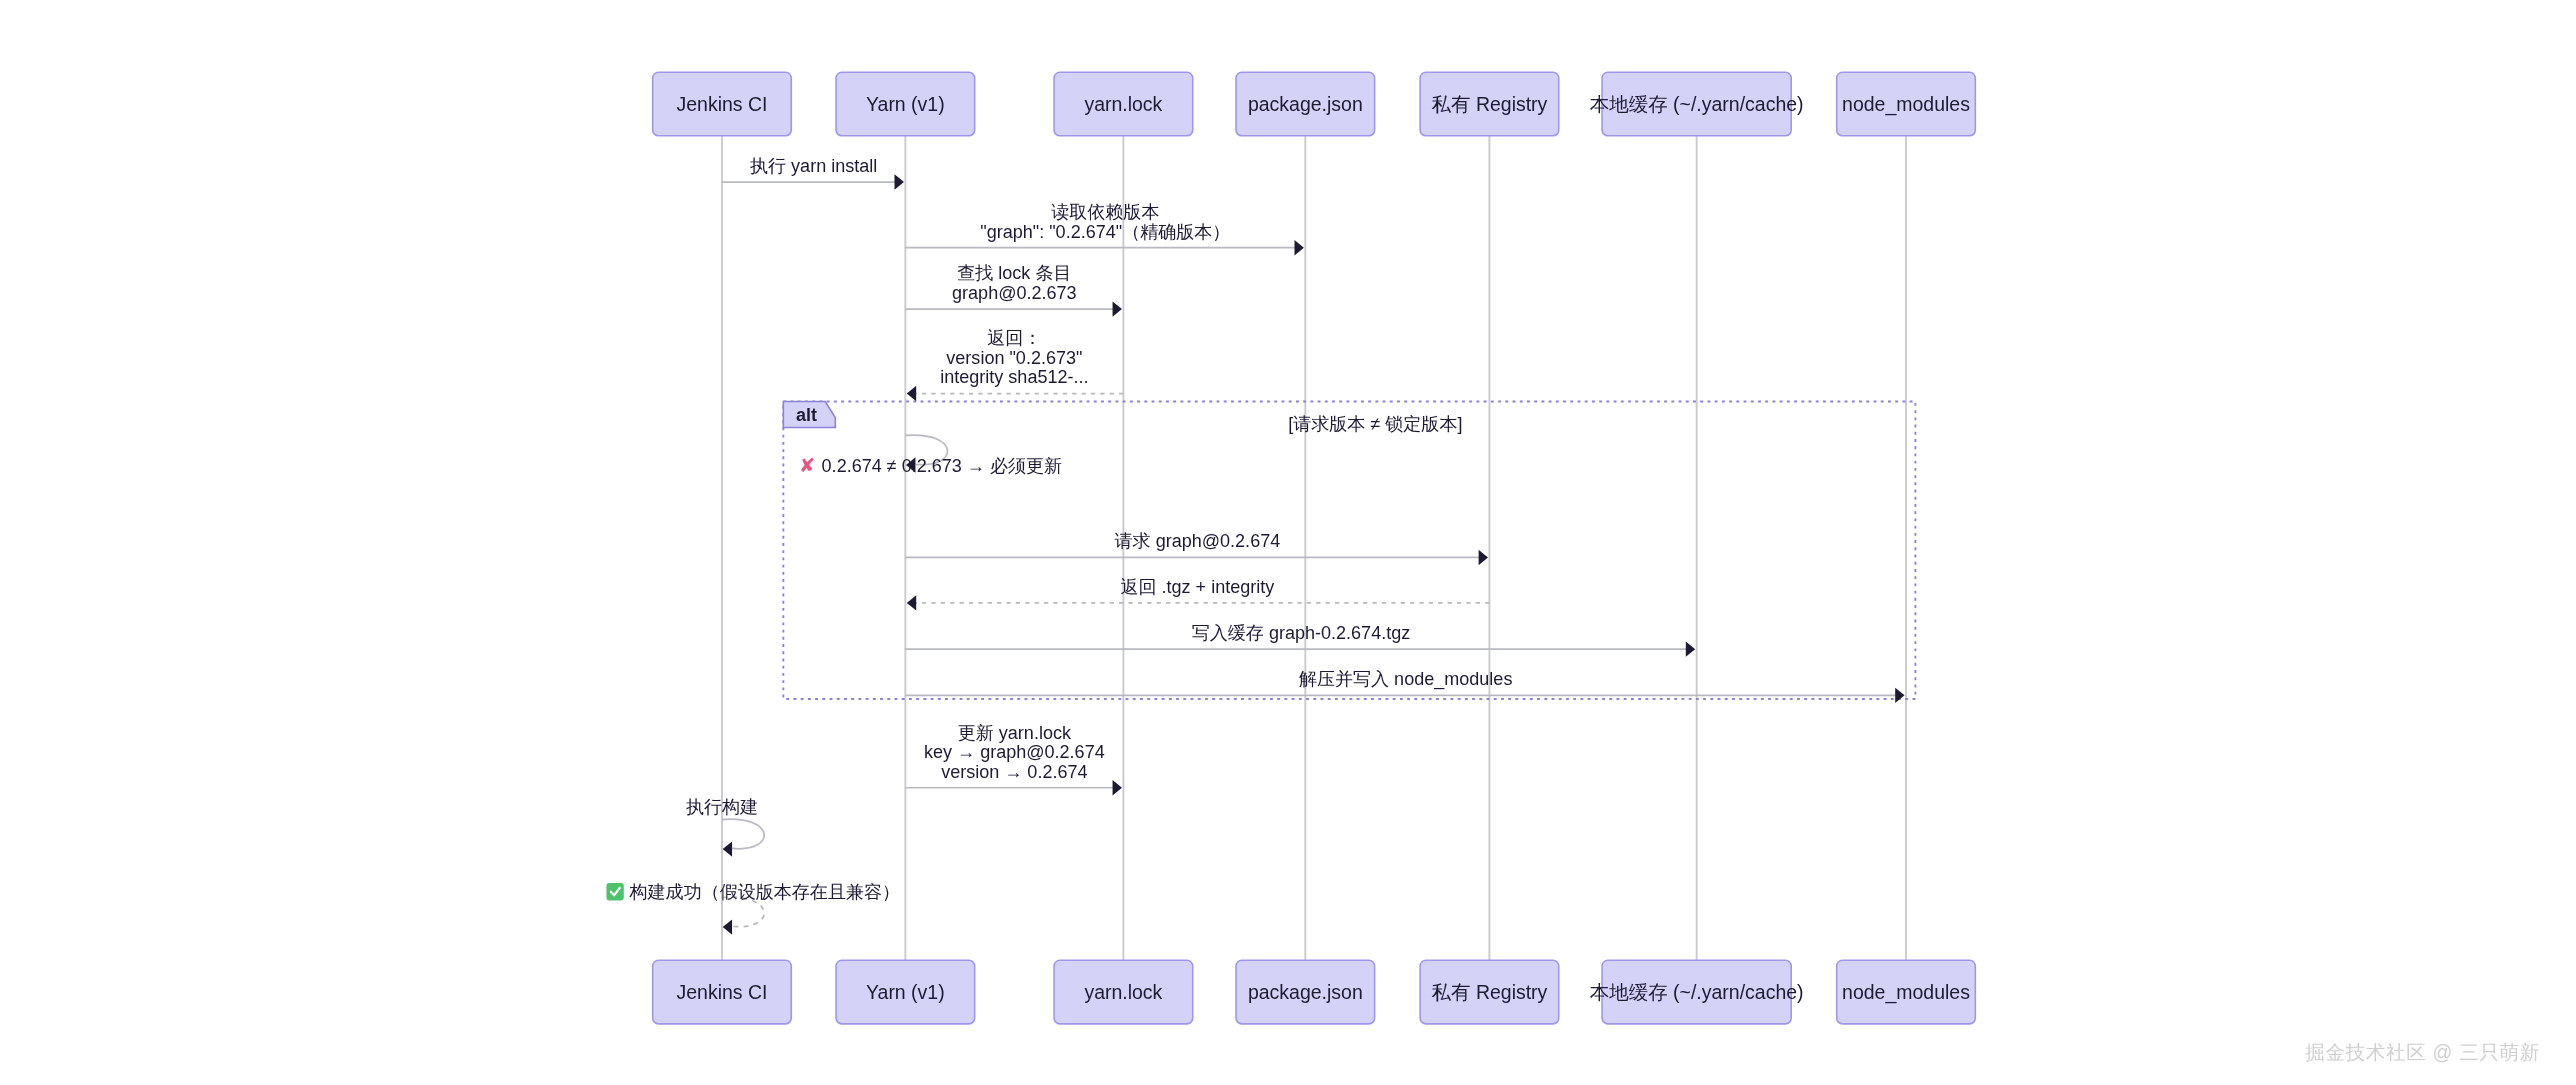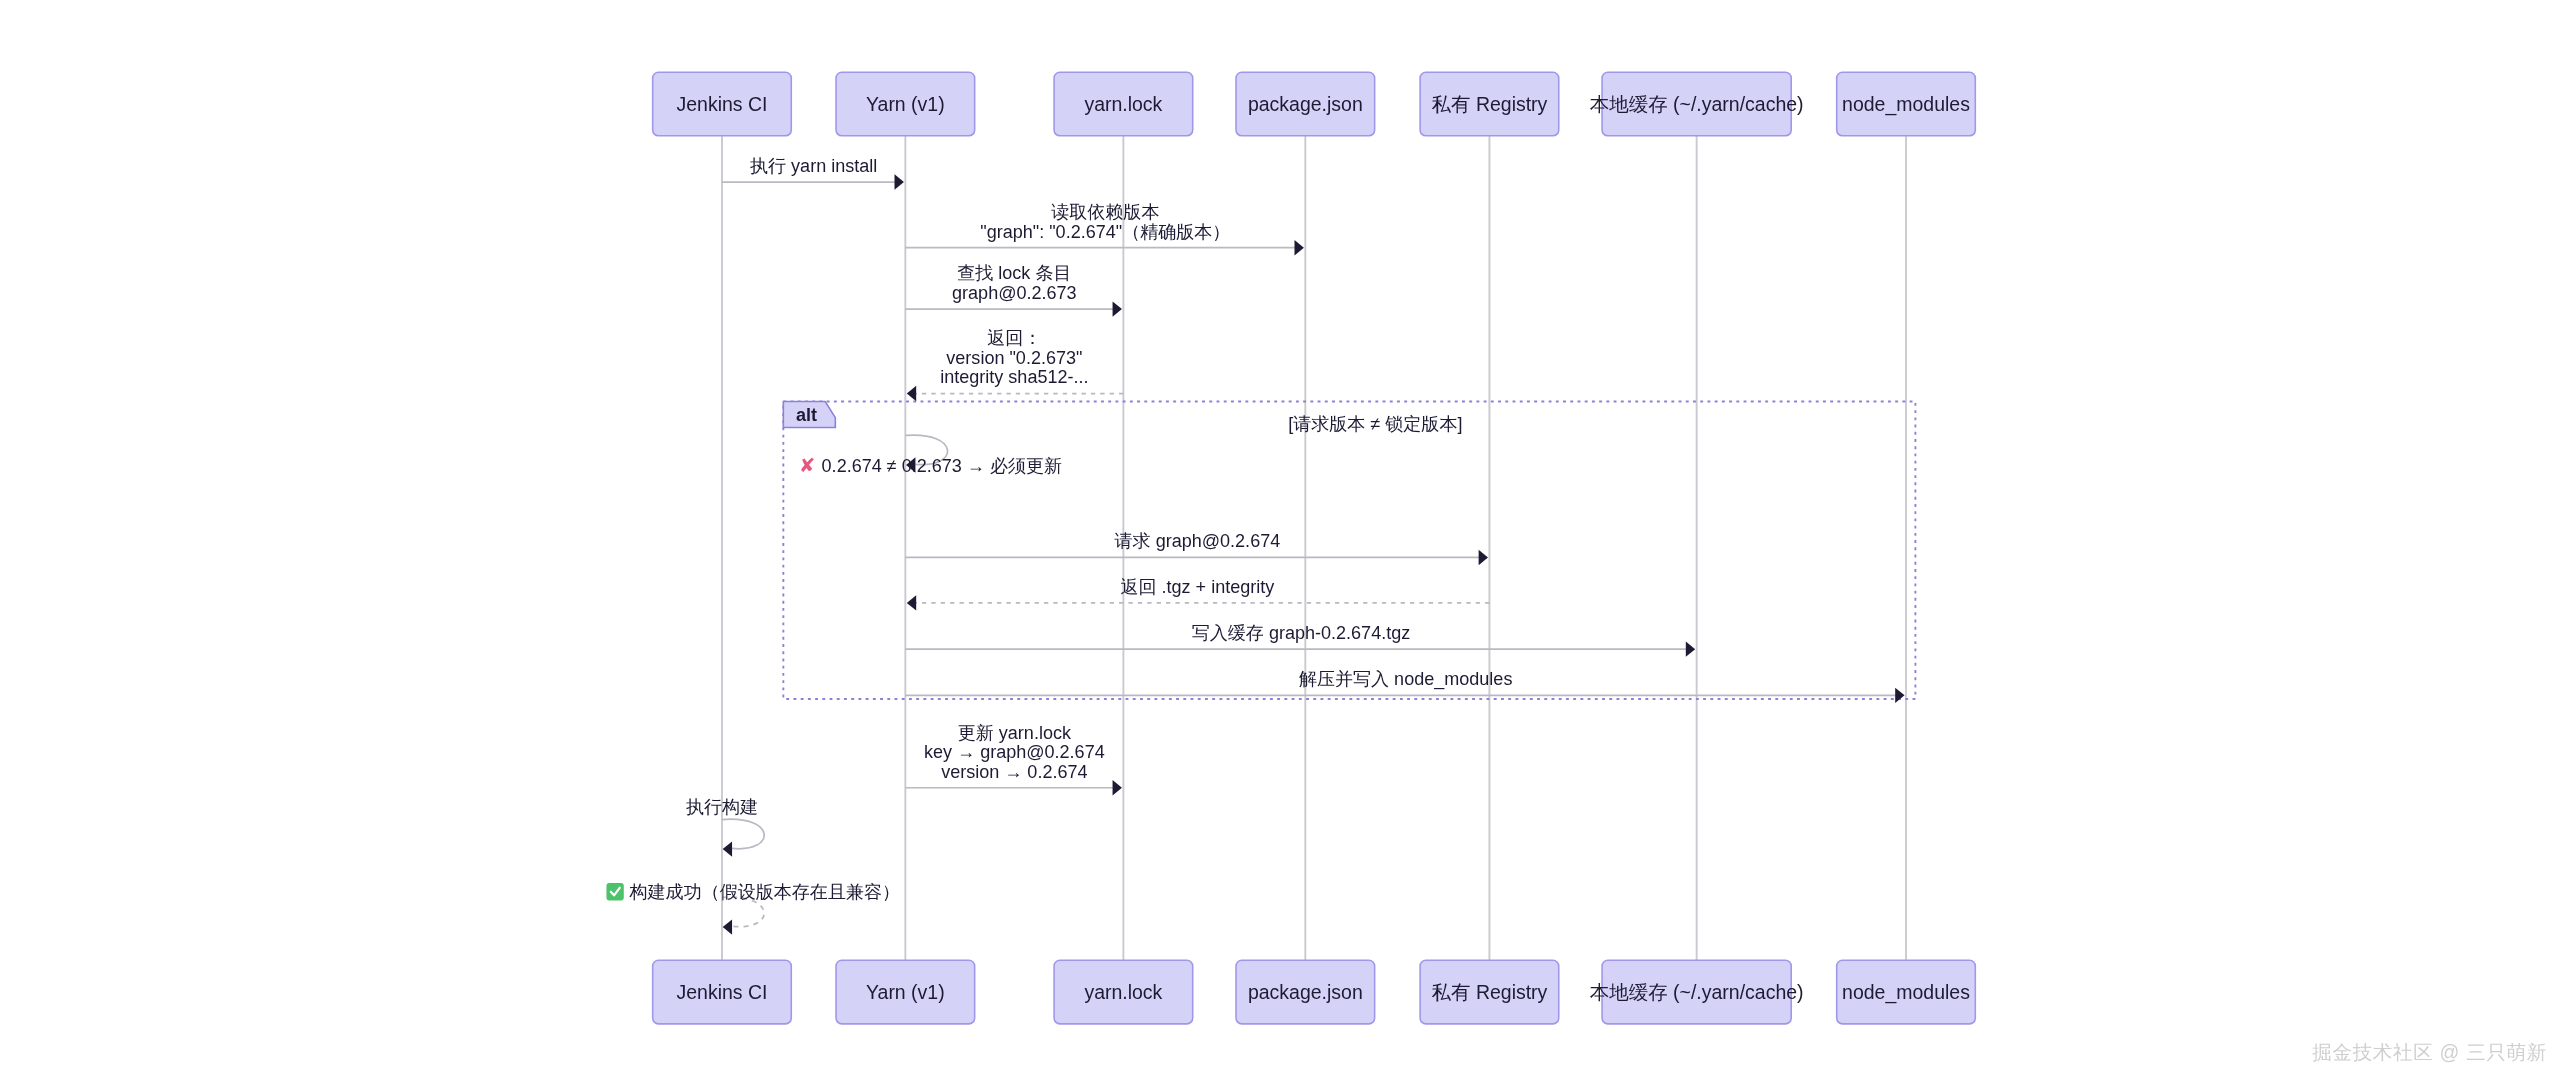--- a/index.html
+++ b/index.html
@@ -102,21 +102,21 @@
     dominant-baseline: middle;
   }
   .alt-cond {
     font-family: "Liberation Sans", "DejaVu Sans", sans-serif;
     font-size: 25px;
     fill: #1c1b33;
     text-anchor: middle;
   }
   .watermark {
     position: absolute;
-    right: 29px;
+    right: 36px;
     bottom: 20px;
     font-family: "Liberation Sans", "DejaVu Sans", sans-serif;
     font-size: 19.5px;
     color: #cfcfcf;
     letter-spacing: 0.7px;
     white-space: nowrap;
   }
   .glyph-cross {
     font-size: 27px;
     fill: #e8557f;

